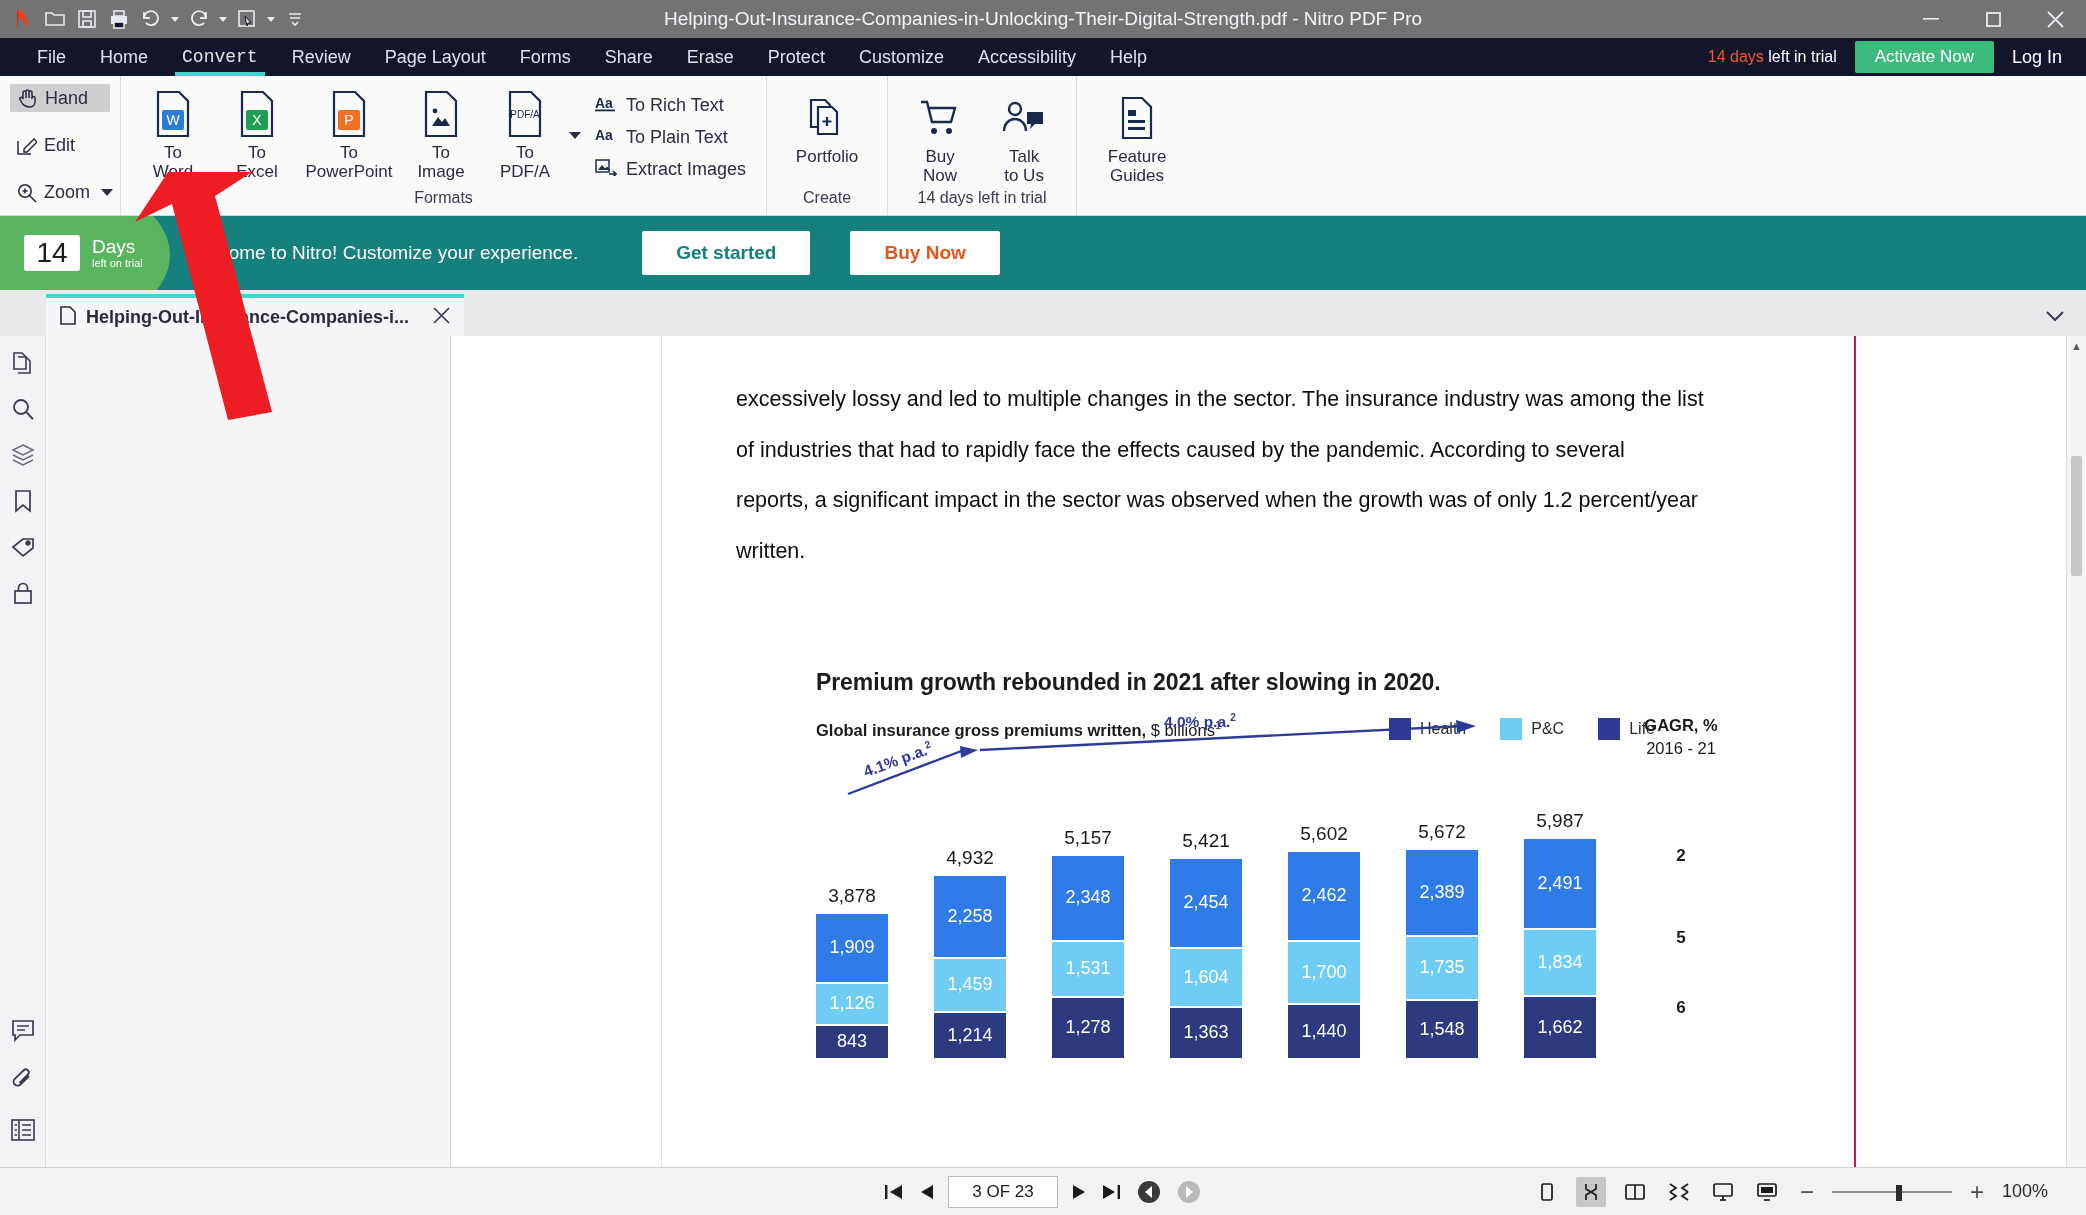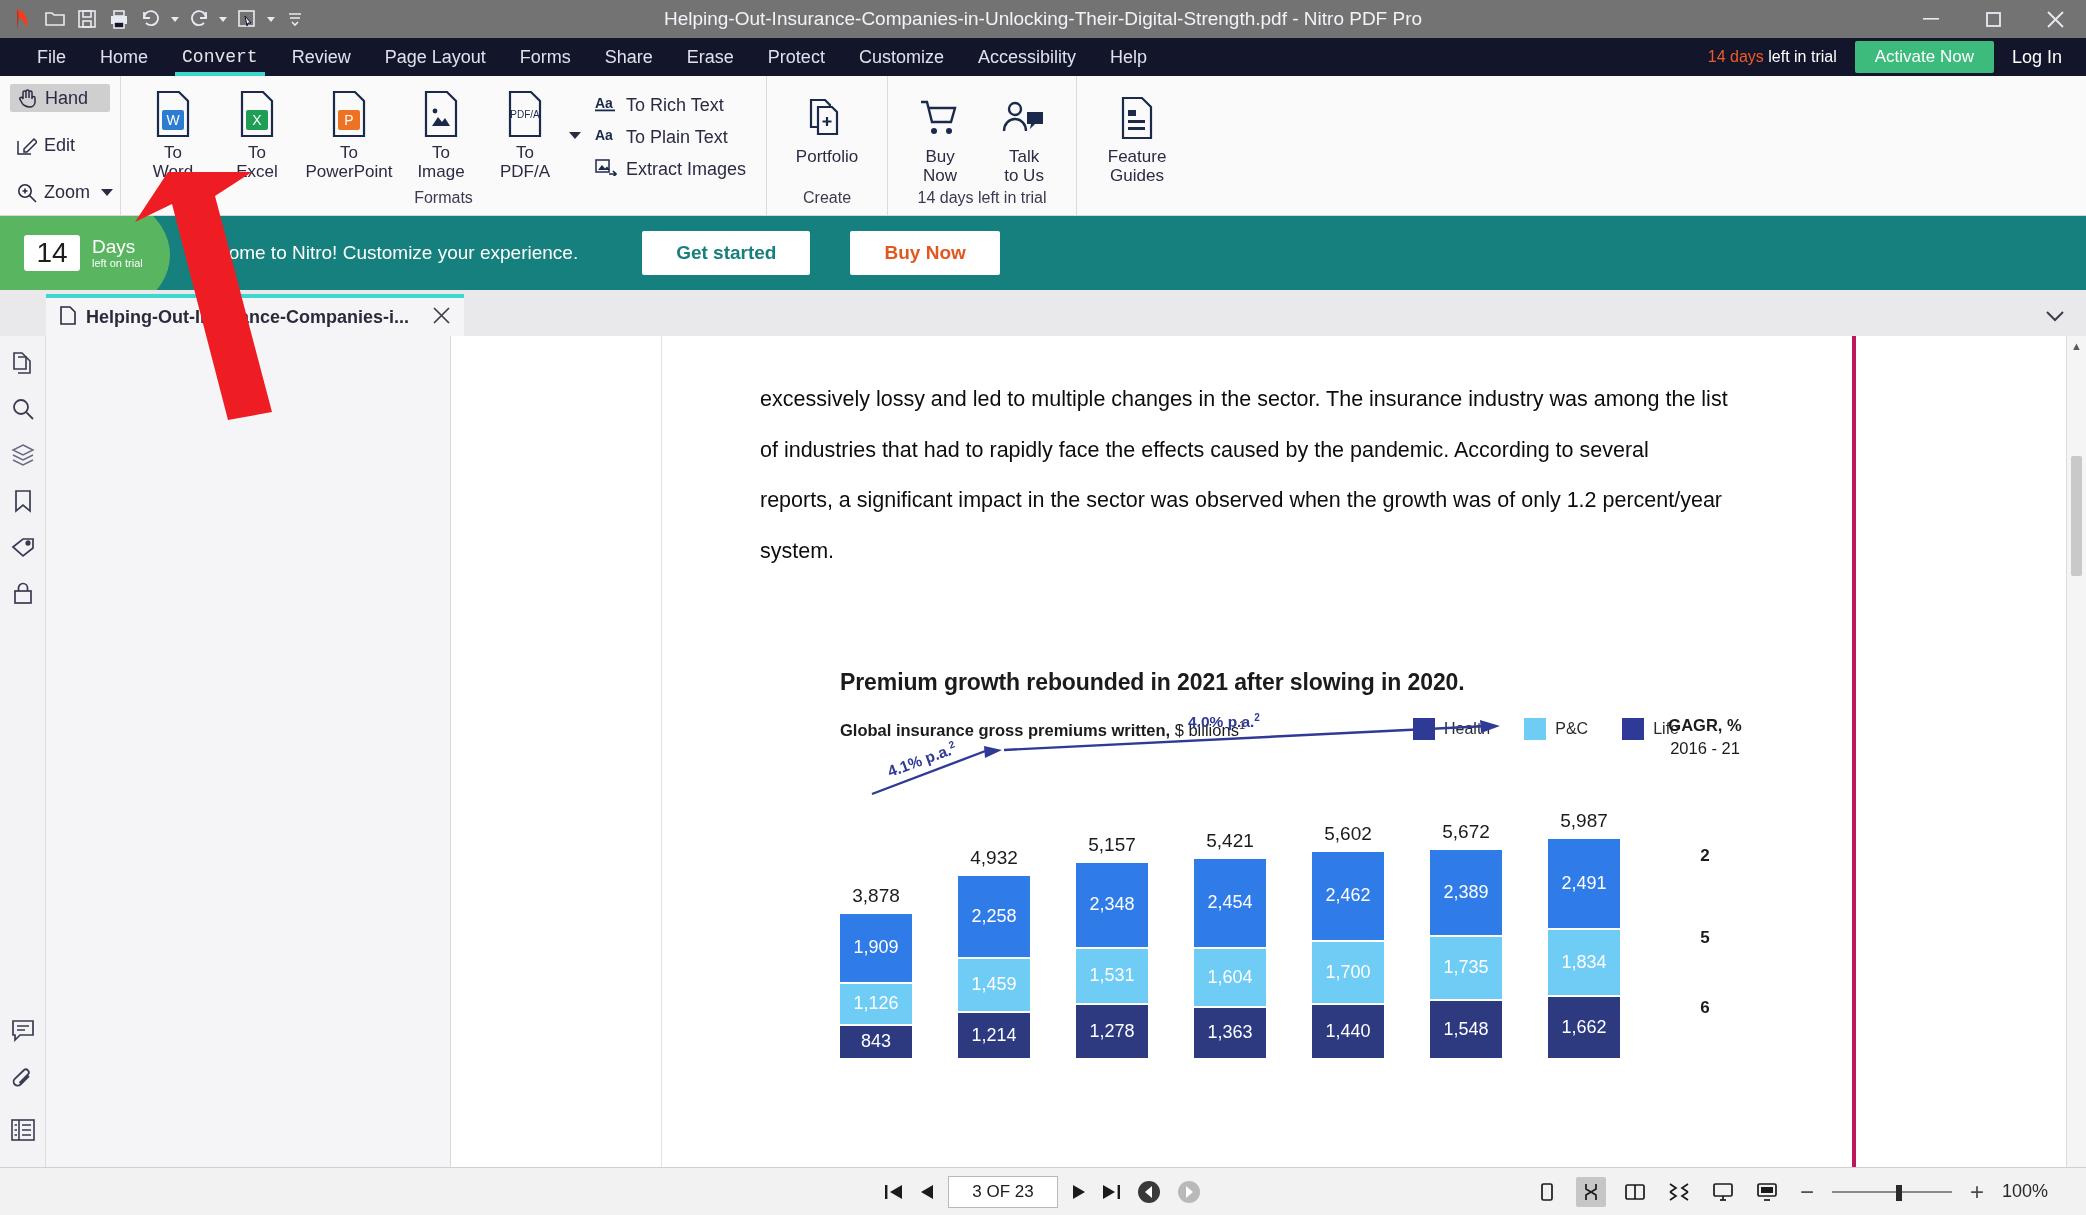--- a/index.html
+++ b/index.html
@@ -123,22 +123,22 @@
   }
   .rail-ico { width: 30px; height: 30px; display:flex; align-items:center; justify-content:center; color:#3a3a52; }
   .rail-spacer { flex: 1; }
   .railbar .bottomgrp { display:flex; flex-direction: column; gap: 20px; padding-bottom: 22px; }
 
   .navpane { width: 405px; background: #f5f5f7; border-right: 1px solid #d8d8d8; flex:none; }
 
   .viewer { flex: 1; background: #ffffff; position: relative; overflow: hidden; display:flex; }
   .page-area { flex:1; display:flex; justify-content:center; background:#ffffff; }
   .page {
-    width: 1195px; background:#ffffff; border-left:1px solid #e2e2e2; border-right:4px solid #be185d;
-    padding: 38px 98px 0 98px; position: relative;
+    width: 1195px; background:#ffffff; border-left:1px solid #e2e2e2; border-right:2px solid #be185d;
+    padding: 38px 98px 0 74px; position: relative;
   }
   .para { font-size: 21.5px; color: #0d0d0d; line-height: 2.36; }
   .para p { margin: 0; }
 
   
   .chart { margin-top: 92px; padding-left: 80px; position: relative; }
   .chart-title { font-size: 23px; font-weight: bold; color: #1b1b1b; letter-spacing: -0.1px; }
   .chart-sub-row { display:flex; align-items:center; margin-top: 22px; }
   .chart-sub { font-size: 16.5px; color: #1b1b1b; }
   .chart-sub b { font-weight: bold; text-align: right; }
@@ -591,21 +591,21 @@
     <div class="navpane"></div>
 
     <div class="viewer">
       <div class="page-area">
         <div class="page">
 
           <div class="para">
             <p>excessively lossy and led to multiple changes in the sector. The insurance industry was among the list</p>
             <p>of industries that had to rapidly face the effects caused by the pandemic. According to several</p>
             <p>reports, a significant impact in the sector was observed when the growth was of only 1.2 percent/year</p>
-            <p>system.</p>
+            <p>written.</p>
           </div>
 
           <div class="chart">
             <div class="chart-title">Premium growth rebounded in 2021 after slowing in 2020.</div>
             <div class="chart-sub-row">
               <div class="chart-sub">
                 <b>Global insurance gross premiums written,</b><span> $ billions</span><sup>1</sup>
               </div>
               <div class="legend">
                 <div class="leg">
@@ -666,21 +666,21 @@
                     <div class="seg" style="height:54px; background:#6fcdf5">1,459</div>
                     <div class="seg" style="height:45px; background:#2d3a80">1,214</div>
                   </div>
                 </div>
 
                 <div class="barcol" style="height:100%; justify-content:flex-end;">
                   <div class="bartotal">5,157</div>
                   <div class="stack">
                     <div class="seg" style="height:86px; background:#2f7ce8">2,348</div>
                     <div class="seg" style="height:56px; background:#6fcdf5">1,531</div>
-                    <div class="seg" style="height:53px; background:#2d3a80">1,278</div>
+                    <div class="seg" style="height:60px; background:#2d3a80">1,278</div>
                   </div>
                 </div>
 
                 <div class="barcol" style="height:100%; justify-content:flex-end;">
                   <div class="bartotal">5,421</div>
                   <div class="stack">
                     <div class="seg" style="height:90px; background:#2f7ce8">2,454</div>
                     <div class="seg" style="height:59px; background:#6fcdf5">1,604</div>
                     <div class="seg" style="height:50px; background:#2d3a80">1,363</div>
                   </div>

